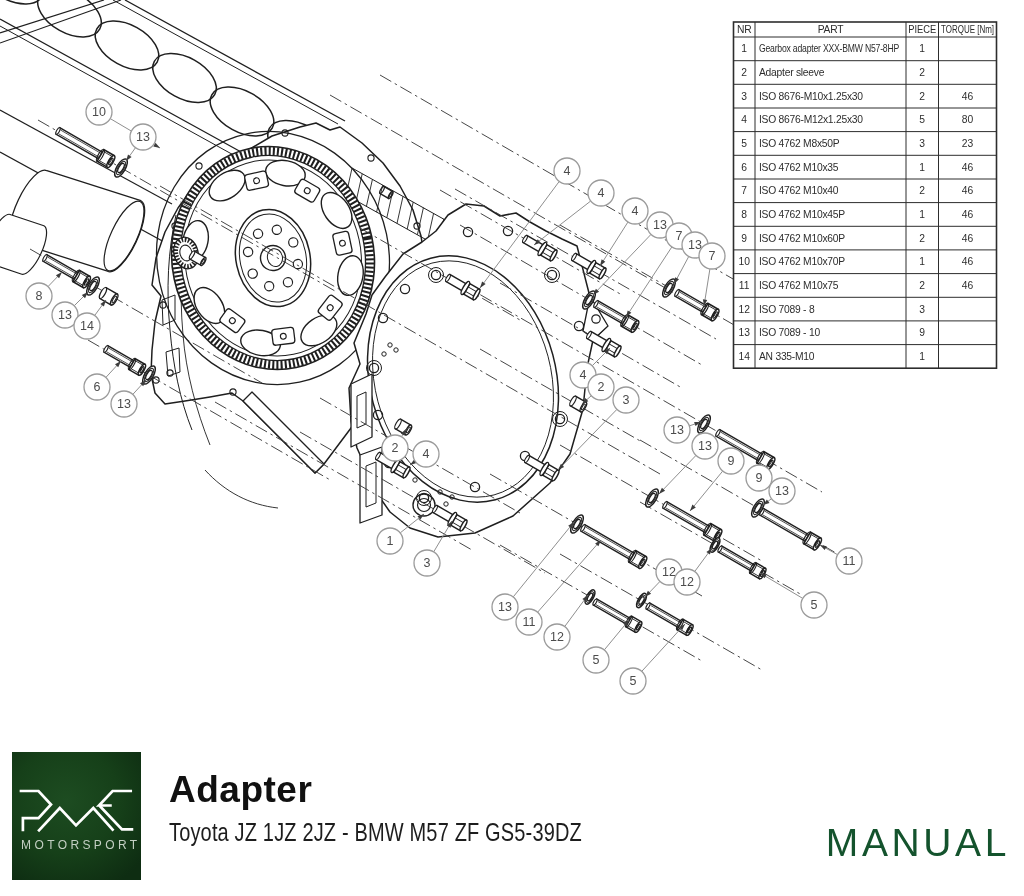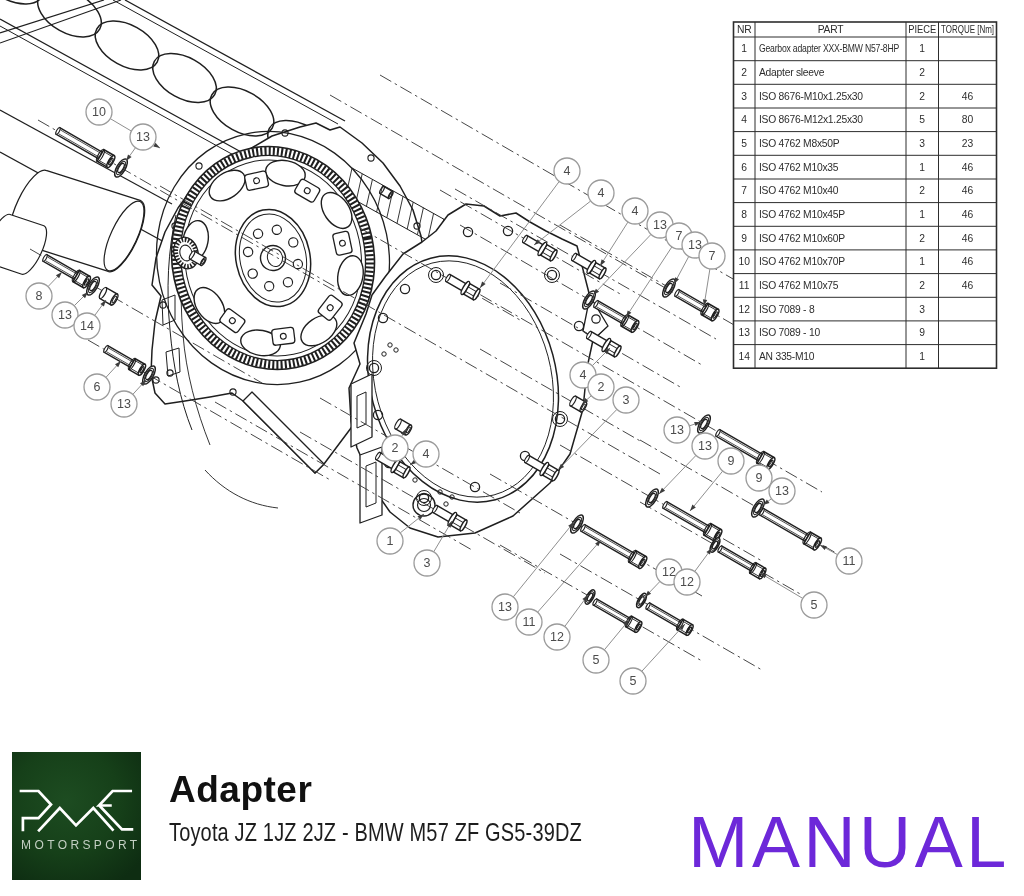--- a/index.html
+++ b/index.html
@@ -2,21 +2,21 @@
 <html><head><meta charset="utf-8">
 <style>
 html,body{margin:0;padding:0;width:1024px;height:896px;background:#fff;overflow:hidden}
 *{box-sizing:border-box}
 body{font-family:"Liberation Sans", sans-serif;}
 #page{position:relative;width:1024px;height:896px;background:#fff}
 #draw{position:absolute;left:0;top:0}
 #logo{position:absolute;left:12px;top:752px;width:129px;height:128px}
 #title{position:absolute;left:169px;top:771px;font-size:37px;font-weight:bold;color:#111;line-height:37px;letter-spacing:0.5px}
 #subtitle{position:absolute;left:169px;top:820px;font-size:25px;color:#1d1d1d;line-height:25px;letter-spacing:0.2px;transform:scaleX(0.8);transform-origin:0 0}
-#manual{position:absolute;right:14px;top:816px;font-size:72px;line-height:53px;color:#6d28d9;letter-spacing:3.6px}
+#manual{position:absolute;right:14px;top:816px;font-size:39px;line-height:53px;color:#14532d;letter-spacing:3.6px}
 </style></head>
 <body>
 <div id="page">
 <svg id="draw" width="1024" height="896" viewBox="0 0 1024 896" font-family="Liberation Sans, sans-serif">
 <line x1="125.0" y1="0.0" x2="345.0" y2="121.0" stroke="#1f1f1f" stroke-width="1.3" stroke-linecap="butt"></line>
 <line x1="113.0" y1="0.0" x2="338.0" y2="124.0" stroke="#1f1f1f" stroke-width="1.0" stroke-linecap="butt"></line>
 <line x1="0.0" y1="19.0" x2="252.0" y2="158.0" stroke="#1f1f1f" stroke-width="1.3" stroke-linecap="butt"></line>
 <line x1="0.0" y1="26.0" x2="248.0" y2="163.0" stroke="#1f1f1f" stroke-width="1.0" stroke-linecap="butt"></line>
 <line x1="0.0" y1="33.0" x2="104.0" y2="0.0" stroke="#1f1f1f" stroke-width="1.3" stroke-linecap="butt"></line>
 <line x1="0.0" y1="43.0" x2="121.0" y2="0.0" stroke="#1f1f1f" stroke-width="1.1" stroke-linecap="butt"></line>

